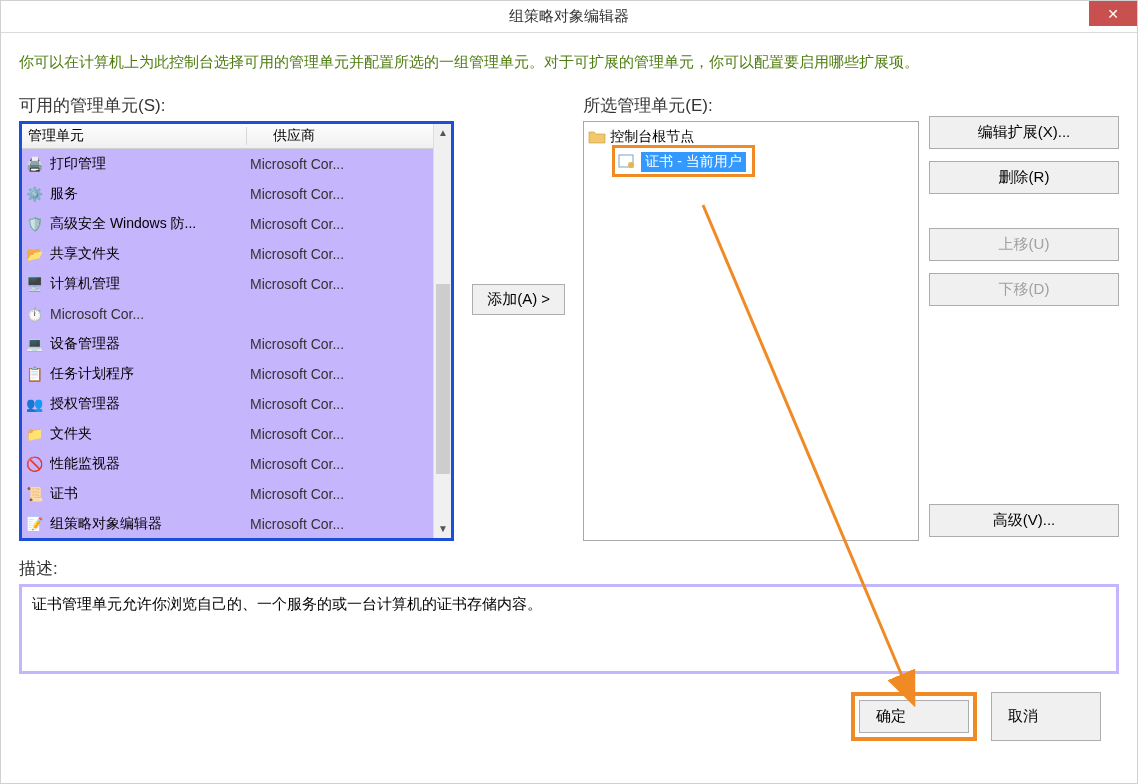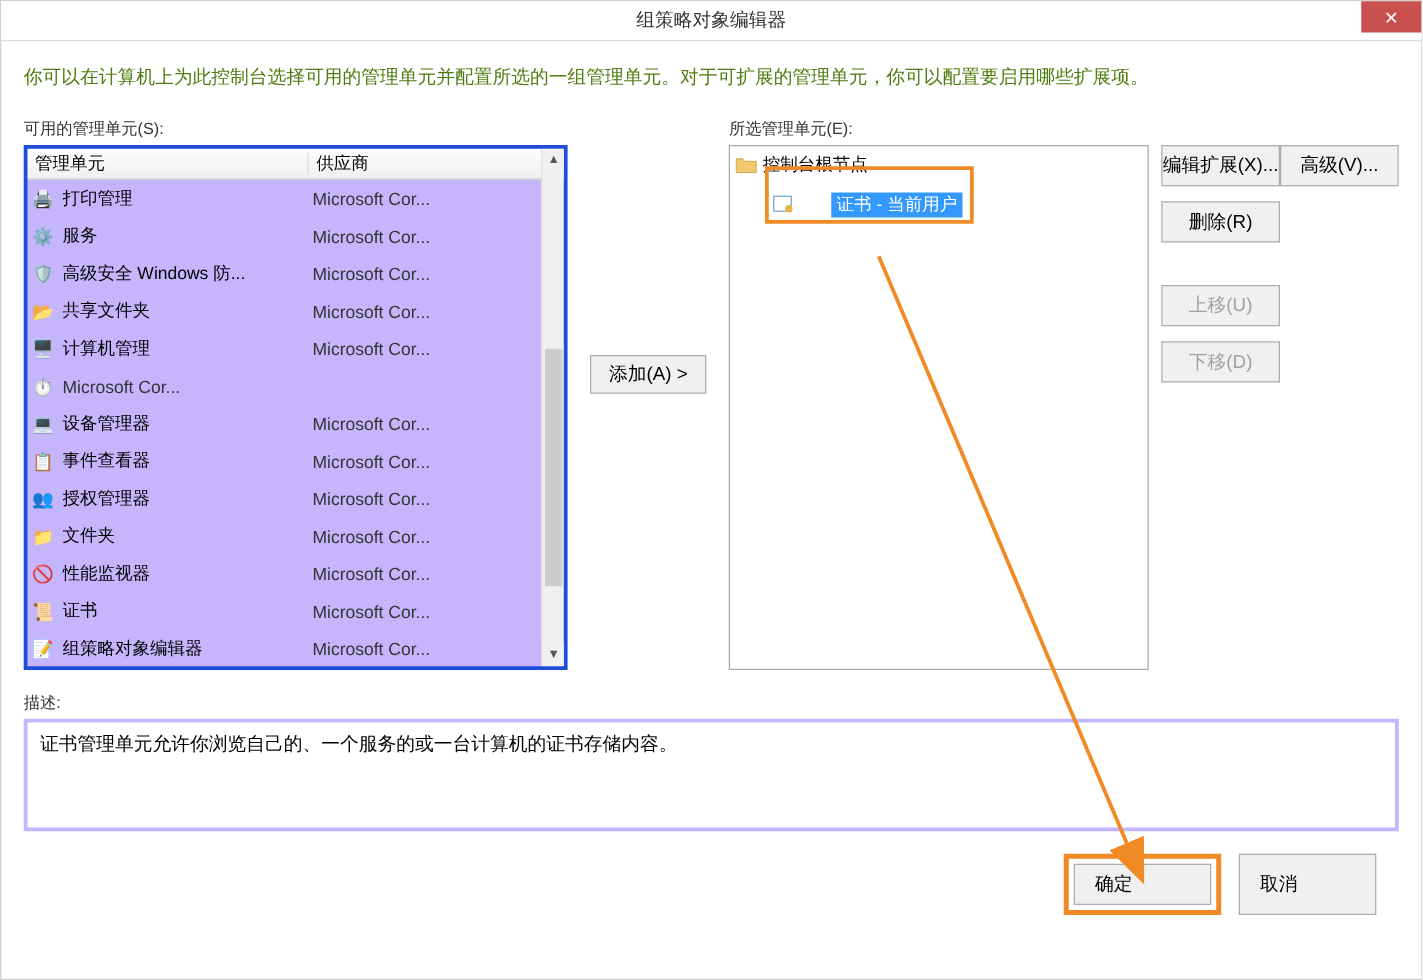--- a/index.html
+++ b/index.html
@@ -48,38 +48,38 @@
   display: flex;
   flex-direction: column;
 }
 .intro { font-size: 15px; color: #4d7c0f; line-height: 1.5; margin-bottom: 20px; }
 .main {
   display: flex;
   gap: 10px;
   align-items: flex-start;
 }
 .left-col { width: 438px; }
-.section-label { font-size: 13px; color: #333; margin-bottom: 4px; }
+.section-label { font-size: 17px; color: #333; margin-bottom: 4px; }
 .listbox {
   border: 3px solid #1d4ed8;
   height: 420px;
   position: relative;
   background: #c4b5fd;
   overflow: hidden;
 }
 .list-headers {
   display: flex;
   background: linear-gradient(#fdfdfd, #f0f0f0);
   border-bottom: 1px solid #d0d0d0;
   height: 25px;
   align-items: center;
   font-size: 14px;
 }
 .lh-1 { width: 225px; padding-left: 6px; border-right: 1px solid #d8d8d8; }
-.lh-2 { flex:1; padding-left: 6px; border-right: 1px solid #d8d8d8; }
+.lh-2 { flex:1; padding-left: 6px; border-right: 1px solid #d8d8d8; margin-left: 20px; }
 .list-body {
   height: 395px;
   overflow-y: hidden;
   position: relative;
 }
 .list-row {
   display: flex;
   align-items: center;
   height: 30px;
   padding-left: 4px;
@@ -149,37 +149,36 @@
 .tree-root .icon { width:18px;height:18px;display:inline-flex;align-items:center;justify-content:center;margin-right:4px;}
 .tree-child {
   margin: 0 0 0 22px;
   display:flex;
   align-items:center;
   height: 26px;
   padding: 2px 4px;
 }
 .highlight-box {
   border: 3px solid #f08a24;
-  padding: 18px 6px 2px 2px;
+  padding: 4px 6px 2px 2px;
   display:inline-flex;
   align-items:center;
-  gap:24px;
 }
 .tree-child .icon{width:20px;height:18px;display:inline-flex;align-items:center;justify-content:center;margin-right:4px;}
 .tree-child .sel { background: #3399ff; color: #fff; padding: 1px 4px; }
 .btns-col {
   width: 190px;
   display:flex;
   flex-direction:column;
   gap: 12px;
   margin-top: 22px;
 }
 .btns-col .btn { width: 100%; text-align:center; padding: 6px 0; }
 .btns-col .spacer { height: 10px; }
-.btns-col-wrap { display:flex;flex-direction:row; height:443px; width:190px; }
+.btns-col-wrap { display:flex;flex-direction:column; height:443px; width:190px; }
 .desc-section { margin-top: 16px; }
 .desc-box {
   border: 3px solid #c4b5fd;
   height: 90px;
   padding: 8px 10px;
   font-size: 15px;
   background: #fff;
 }
 .footer {
   display:flex;
@@ -254,21 +253,21 @@
                 <span class="icon">⏱️</span>
                 <span class="vendor">Microsoft Cor...</span>
               </div>
               <div class="list-row">
                 <span class="icon">💻</span>
                 <span class="name">设备管理器</span>
                 <span class="vendor">Microsoft Cor...</span>
               </div>
               <div class="list-row">
                 <span class="icon">📋</span>
-                <span class="name">事件查看器</span>
+                <span class="name">任务计划程序</span>
                 <span class="vendor">Microsoft Cor...</span>
               </div>
               <div class="list-row">
                 <span class="icon">👥</span>
                 <span class="name">授权管理器</span>
                 <span class="vendor">Microsoft Cor...</span>
               </div>
               <div class="list-row">
                 <span class="icon">📁</span>
                 <span class="name">文件夹</span>

